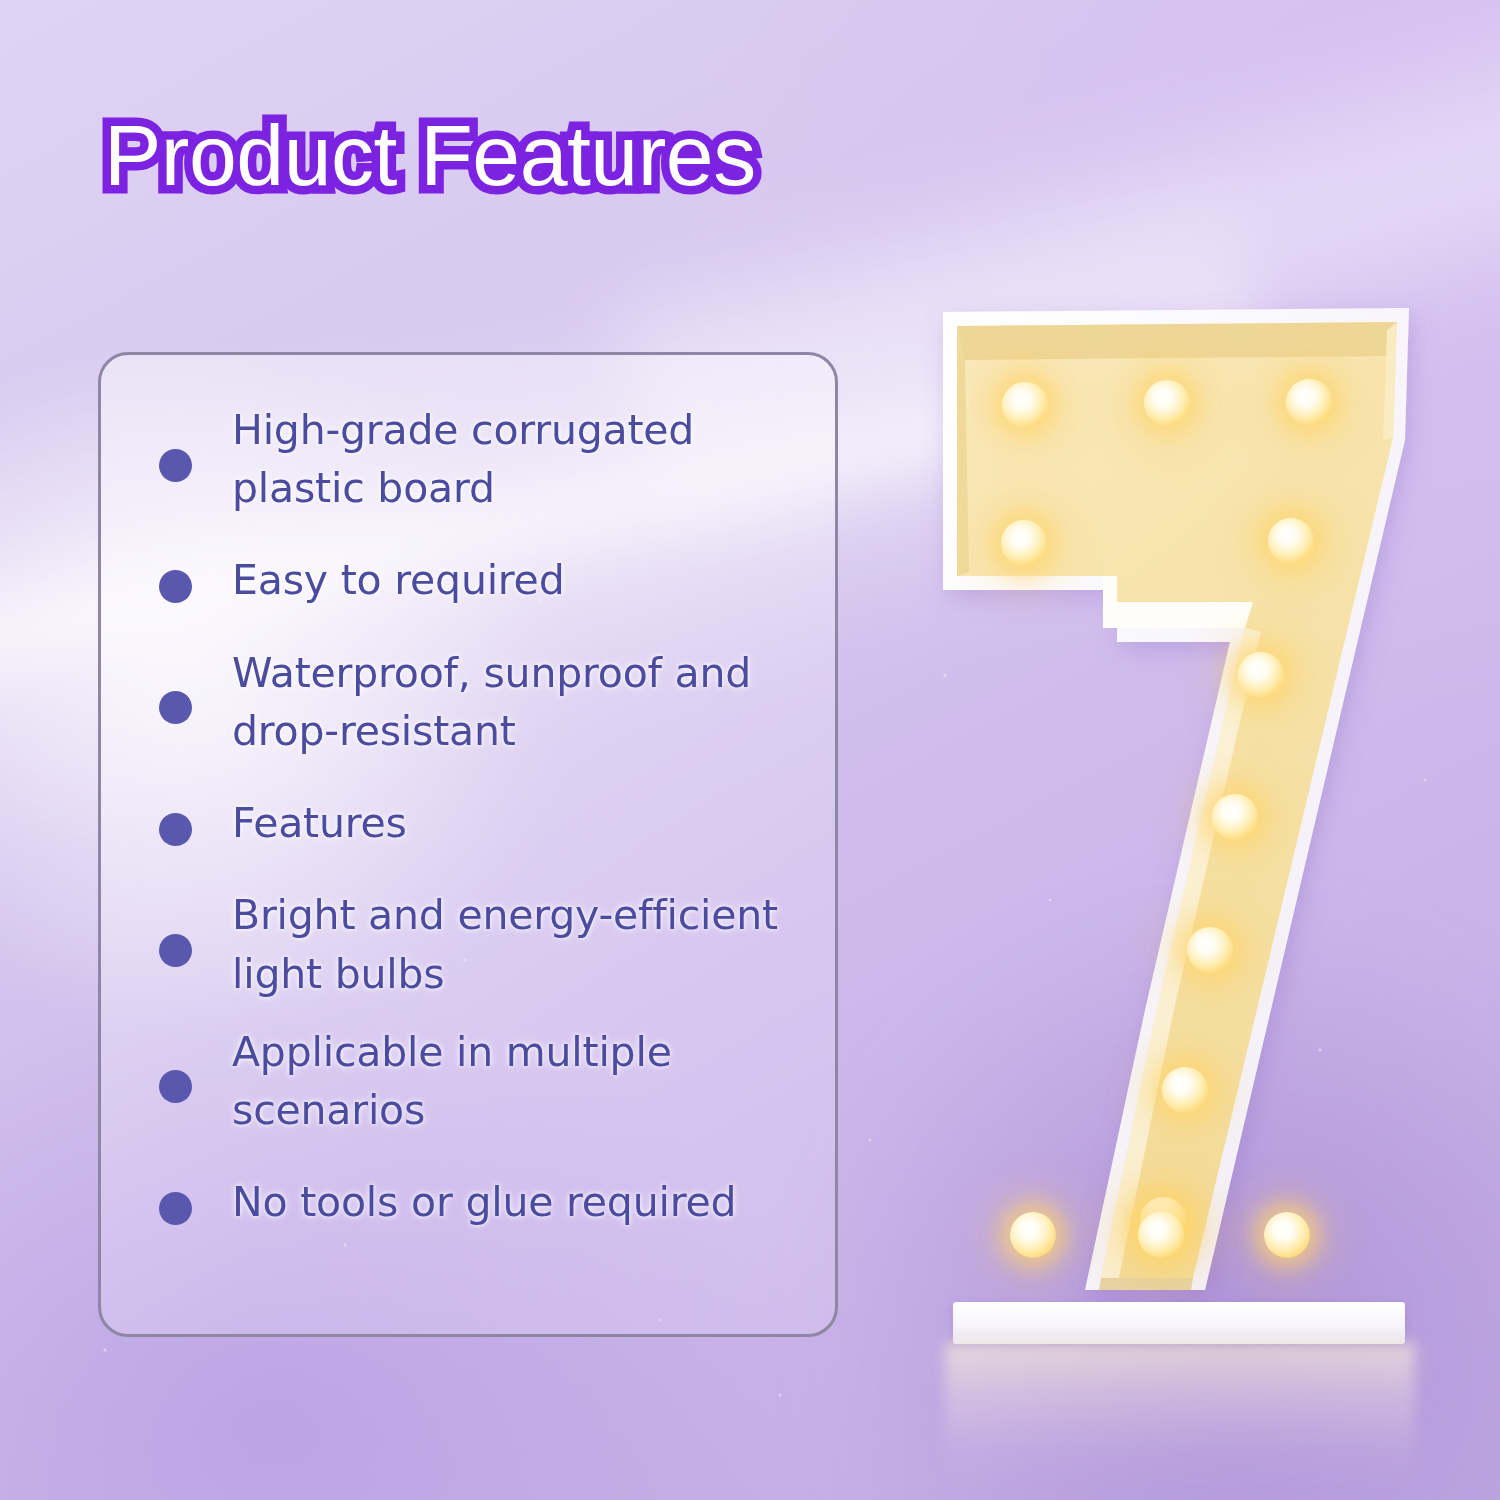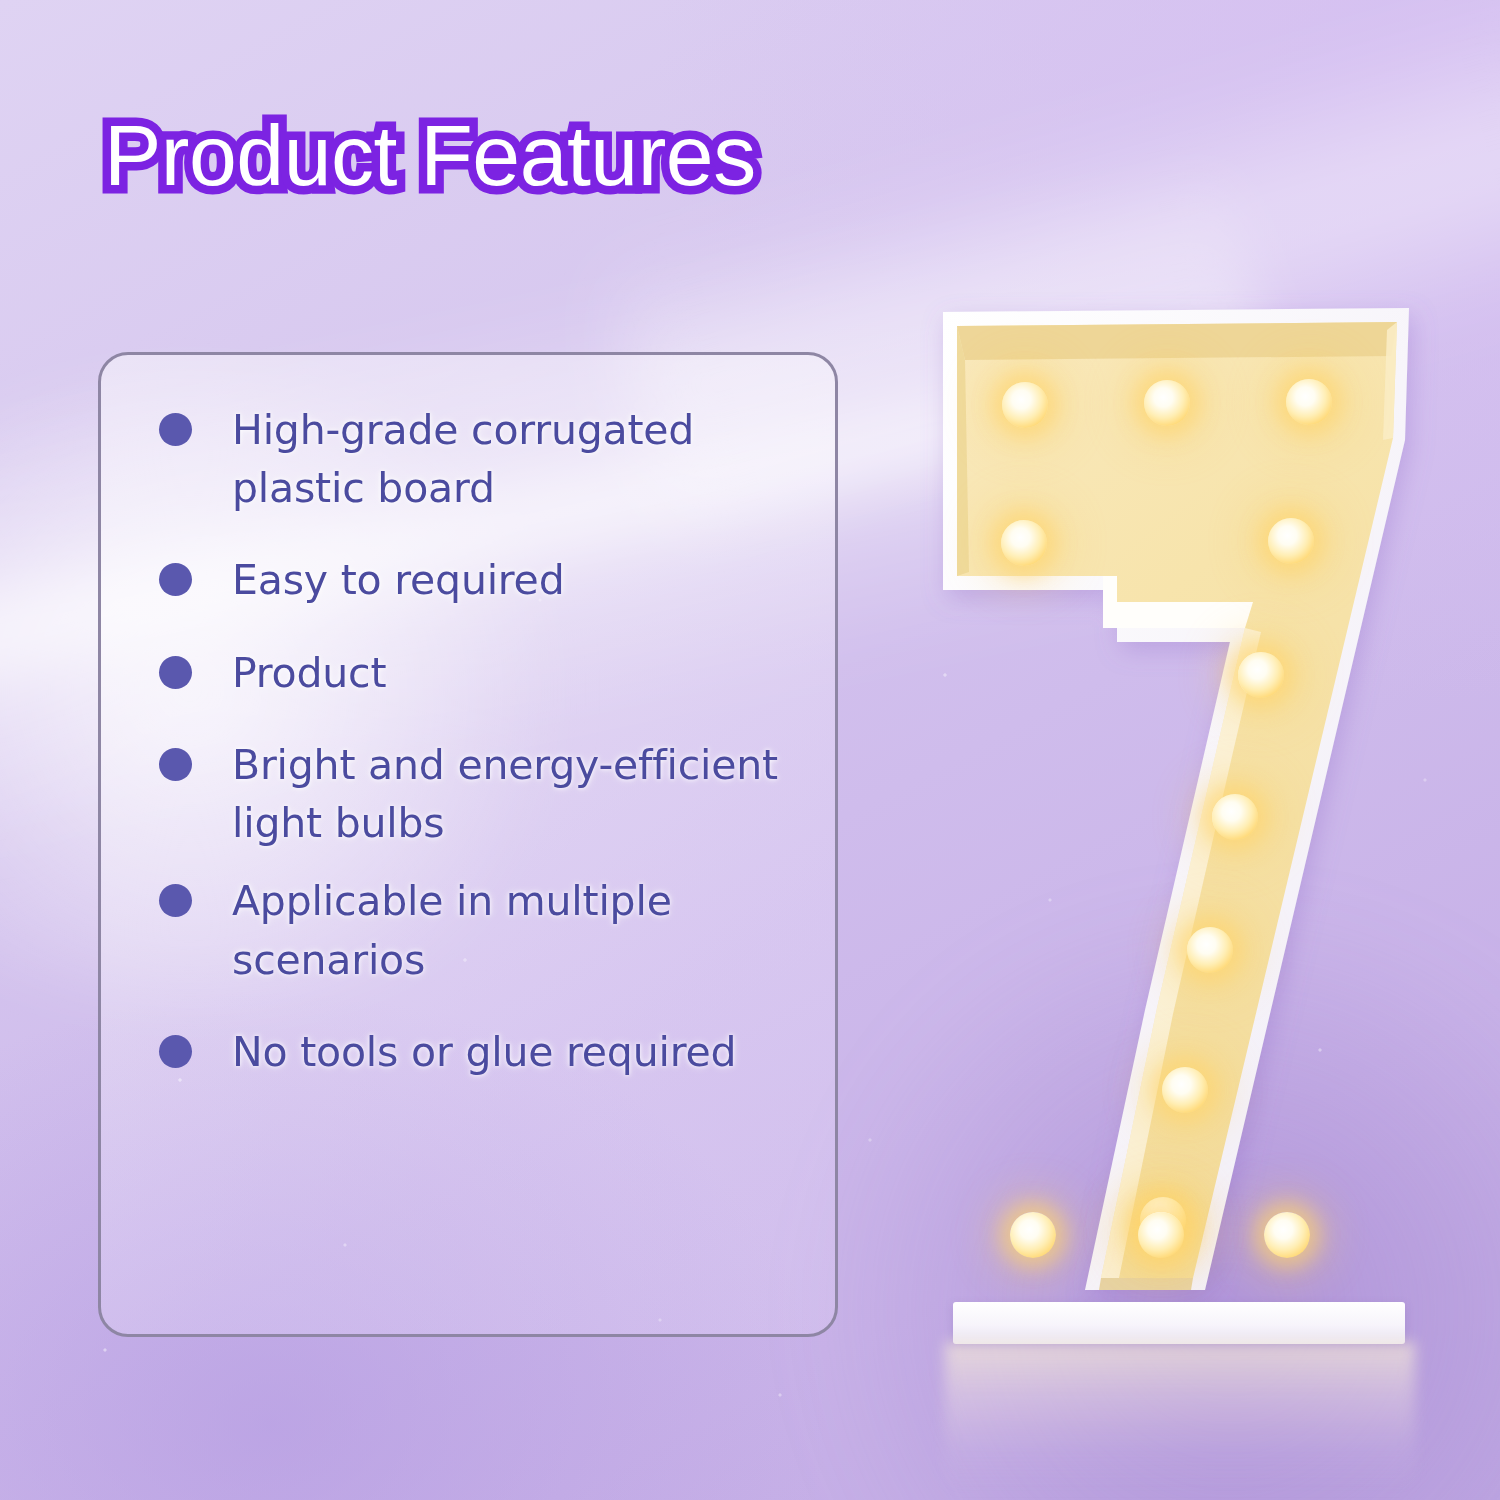--- a/index.html
+++ b/index.html
@@ -134,21 +134,21 @@
     left: 0;
     top: 0;
     right: 0;
     bottom: 0;
     padding: 46px 34px 30px 58px;
     box-sizing: border-box;
   }
 
   .feature-item {
     display: flex;
-    align-items: flex-start;
+    align-items: center;
     margin-bottom: 34px;
   }
   .feature-item:last-child { margin-bottom: 12px; }
 
   .bullet {
     flex: 0 0 auto;
     width: 33px;
     height: 33px;
     border-radius: 50%;
     background: #5a58ae;
@@ -251,24 +251,28 @@
       <div class="feature-item">
         <span class="bullet"></span>
         <span class="feature-text">High-grade corrugated plastic board</span>
       </div>
 
       <div class="feature-item">
         <span class="bullet"></span>
         <span class="feature-text">Easy to required</span>
       </div>
 
-
-      <div class="feature-item">
-        <span class="bullet"></span>
-        <span class="feature-text">Product</span>
+      <div class="feature-item">
+        <span class="bullet"></span>
+        <span class="feature-text">Waterproof, sunproof and drop-resistant</span>
+      </div>
+
+      <div class="feature-item">
+        <span class="bullet"></span>
+        <span class="feature-text">Features</span>
       </div>
 
       <div class="feature-item tight">
         <span class="bullet"></span>
         <span class="feature-text">Bright and energy-efficient light bulbs</span>
       </div>
 
       <div class="feature-item">
         <span class="bullet"></span>
         <span class="feature-text">Applicable in multiple scenarios</span>

